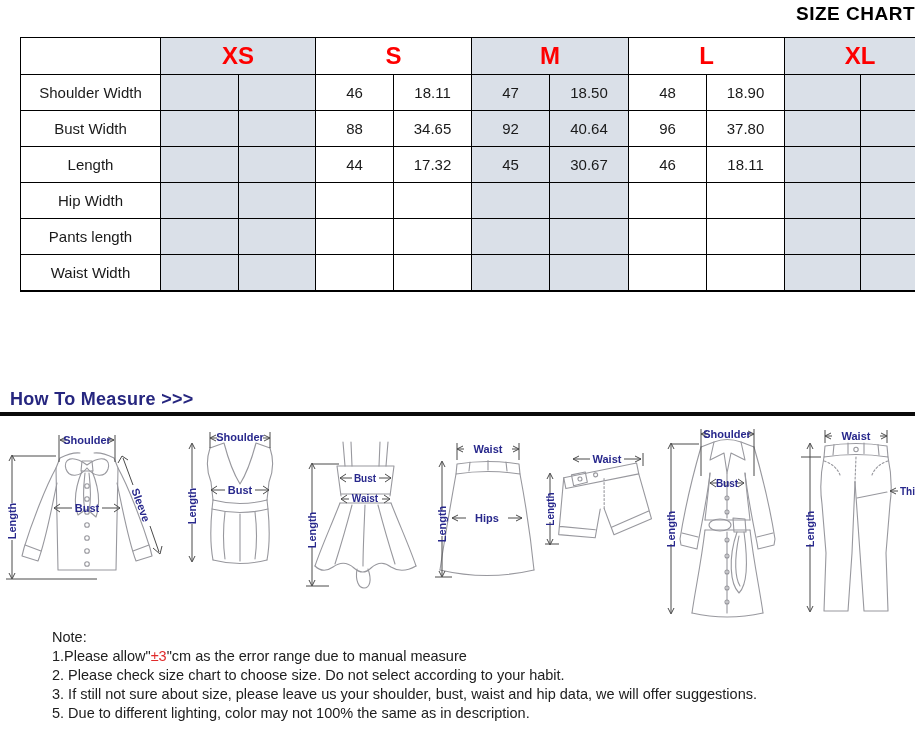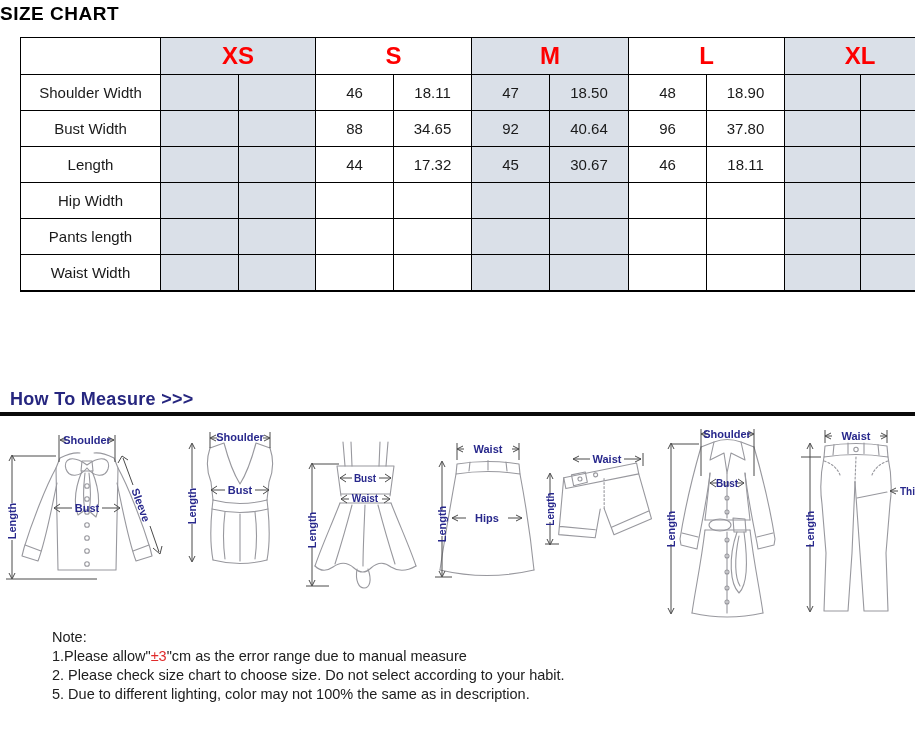--- a/index.html
+++ b/index.html
@@ -1,20 +1,20 @@
 <!DOCTYPE html>
 <html><head>
 <meta charset="utf-8">
 <style>
   * { margin:0; padding:0; box-sizing:border-box; }
   html,body { width:915px; height:749px; }
   body { position:relative; background:#fff; color:#000;
          font-family:"Liberation Sans", sans-serif; overflow:hidden; }
 
-  .title { position:absolute; top:3px; left:0; width:915px; text-align:left;
+  .title { position:absolute; top:3px; left:0; width:915px; text-align:right;
            font-size:19px; font-weight:bold; letter-spacing:.5px; }
 
   table.size-chart { position:absolute; top:37px; left:0; width:915px;
                      border-collapse:collapse; table-layout:fixed;margin-left:20px; }
   table.size-chart td { border:1px solid #000; text-align:center; vertical-align:middle;
                         overflow:hidden; height:36px; }
   table.size-chart { border-bottom:2px solid #000; }
   td.sh { background:#dae0e8; }
   tr.size-row td { height:37px; }
   .size-label { color:#fe0000; font-weight:bold; font-size:24px; }
@@ -390,14 +390,15 @@
     <text class="t" transform="rotate(-90 13 101)" x="13" y="105" text-anchor="middle">Length</text>
     <text class="t ts" x="103" y="67" text-anchor="start">Thigh</text>
   </svg>
 
 </div>
 
 <div class="notes">
   <div>Note:</div>
   <div><span>1.Please allow"</span><span class="red">±3</span><span>"cm as the error range due to manual measure</span></div>
   <div>2. Please check size chart to choose size. Do not select according to your habit.</div>
+  <div>3. If still not sure about size, please leave us your shoulder, bust, waist and hip data, we will offer suggestions.</div>
   <div>5. Due to different lighting, color may not 100% the same as in description.</div>
 </div>
 
 </body></html>

